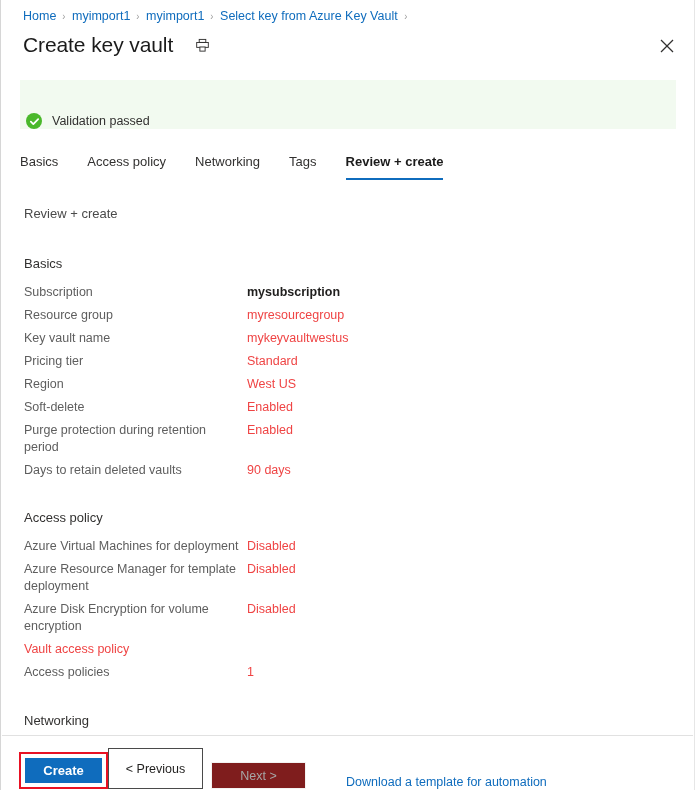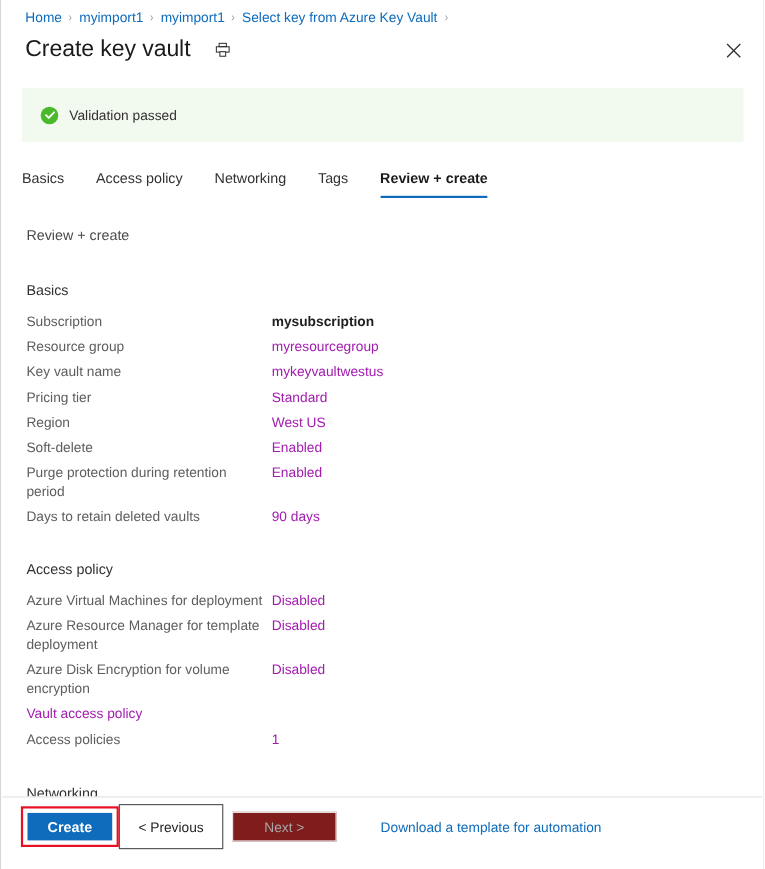--- a/index.html
+++ b/index.html
@@ -93,23 +93,23 @@
 
   
   .validation-banner {
     position: absolute;
     left: 19px;
     top: 80px;
     width: 656px;
     height: 49px;
     background: #f2faf0;
     display: flex;
-    align-items: center;
+    align-items: flex-end;
     box-sizing: border-box;
-    padding-left: 17px;
+    padding-left: 6px;
   }
   .check-icon {
     width: 16px;
     height: 16px;
     border-radius: 50%;
     background: #4ab82b;
     display: flex;
     align-items: center;
     justify-content: center;
     flex: 0 0 auto;
@@ -176,41 +176,41 @@
     width: 223px;
     flex: 0 0 223px;
     font-size: 12.5px;
     color: #5e5e5e;
     line-height: 17px;
     padding-right: 6px;
     box-sizing: border-box;
   }
   .kv-value {
     font-size: 12.5px;
-    color: #a21caf;
+    color: #ef4444;
     line-height: 17px;
   }
   .kv-value.emphasis {
     color: #201f1e;
     font-weight: 600;
   }
   .section-gap-access { margin-top: 30px; }
   .section-gap-net { margin-top: 31px; }
 
   
   .footer {
     position: absolute;
     left: 1px;
     right: 1px;
-    bottom: 12px;
+    bottom: 1px;
     height: 53px;
     background: #ffffff;
     border-top: 1px solid #e1e1e1;
     display: flex;
-    align-items: center;
+    align-items: flex-end;
   }
   .create-wrap {
     position: relative;
     margin-left: 17px;
     padding: 4px;
     border: 2px solid #e81123;
     display: inline-flex;
   }
   .btn-create {
     background: #0f6cbd;

